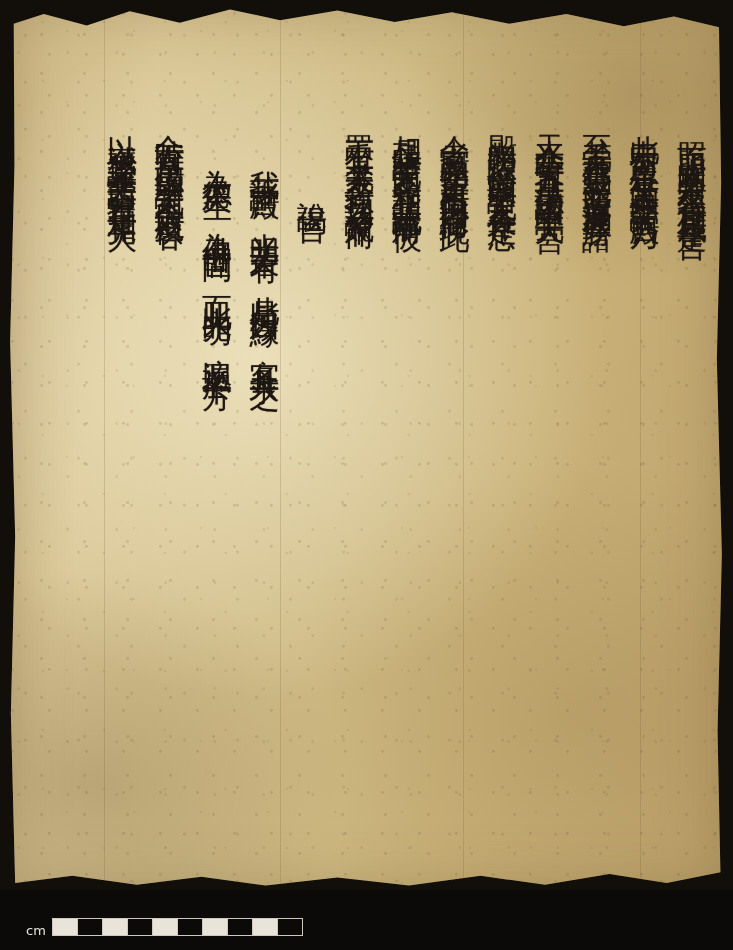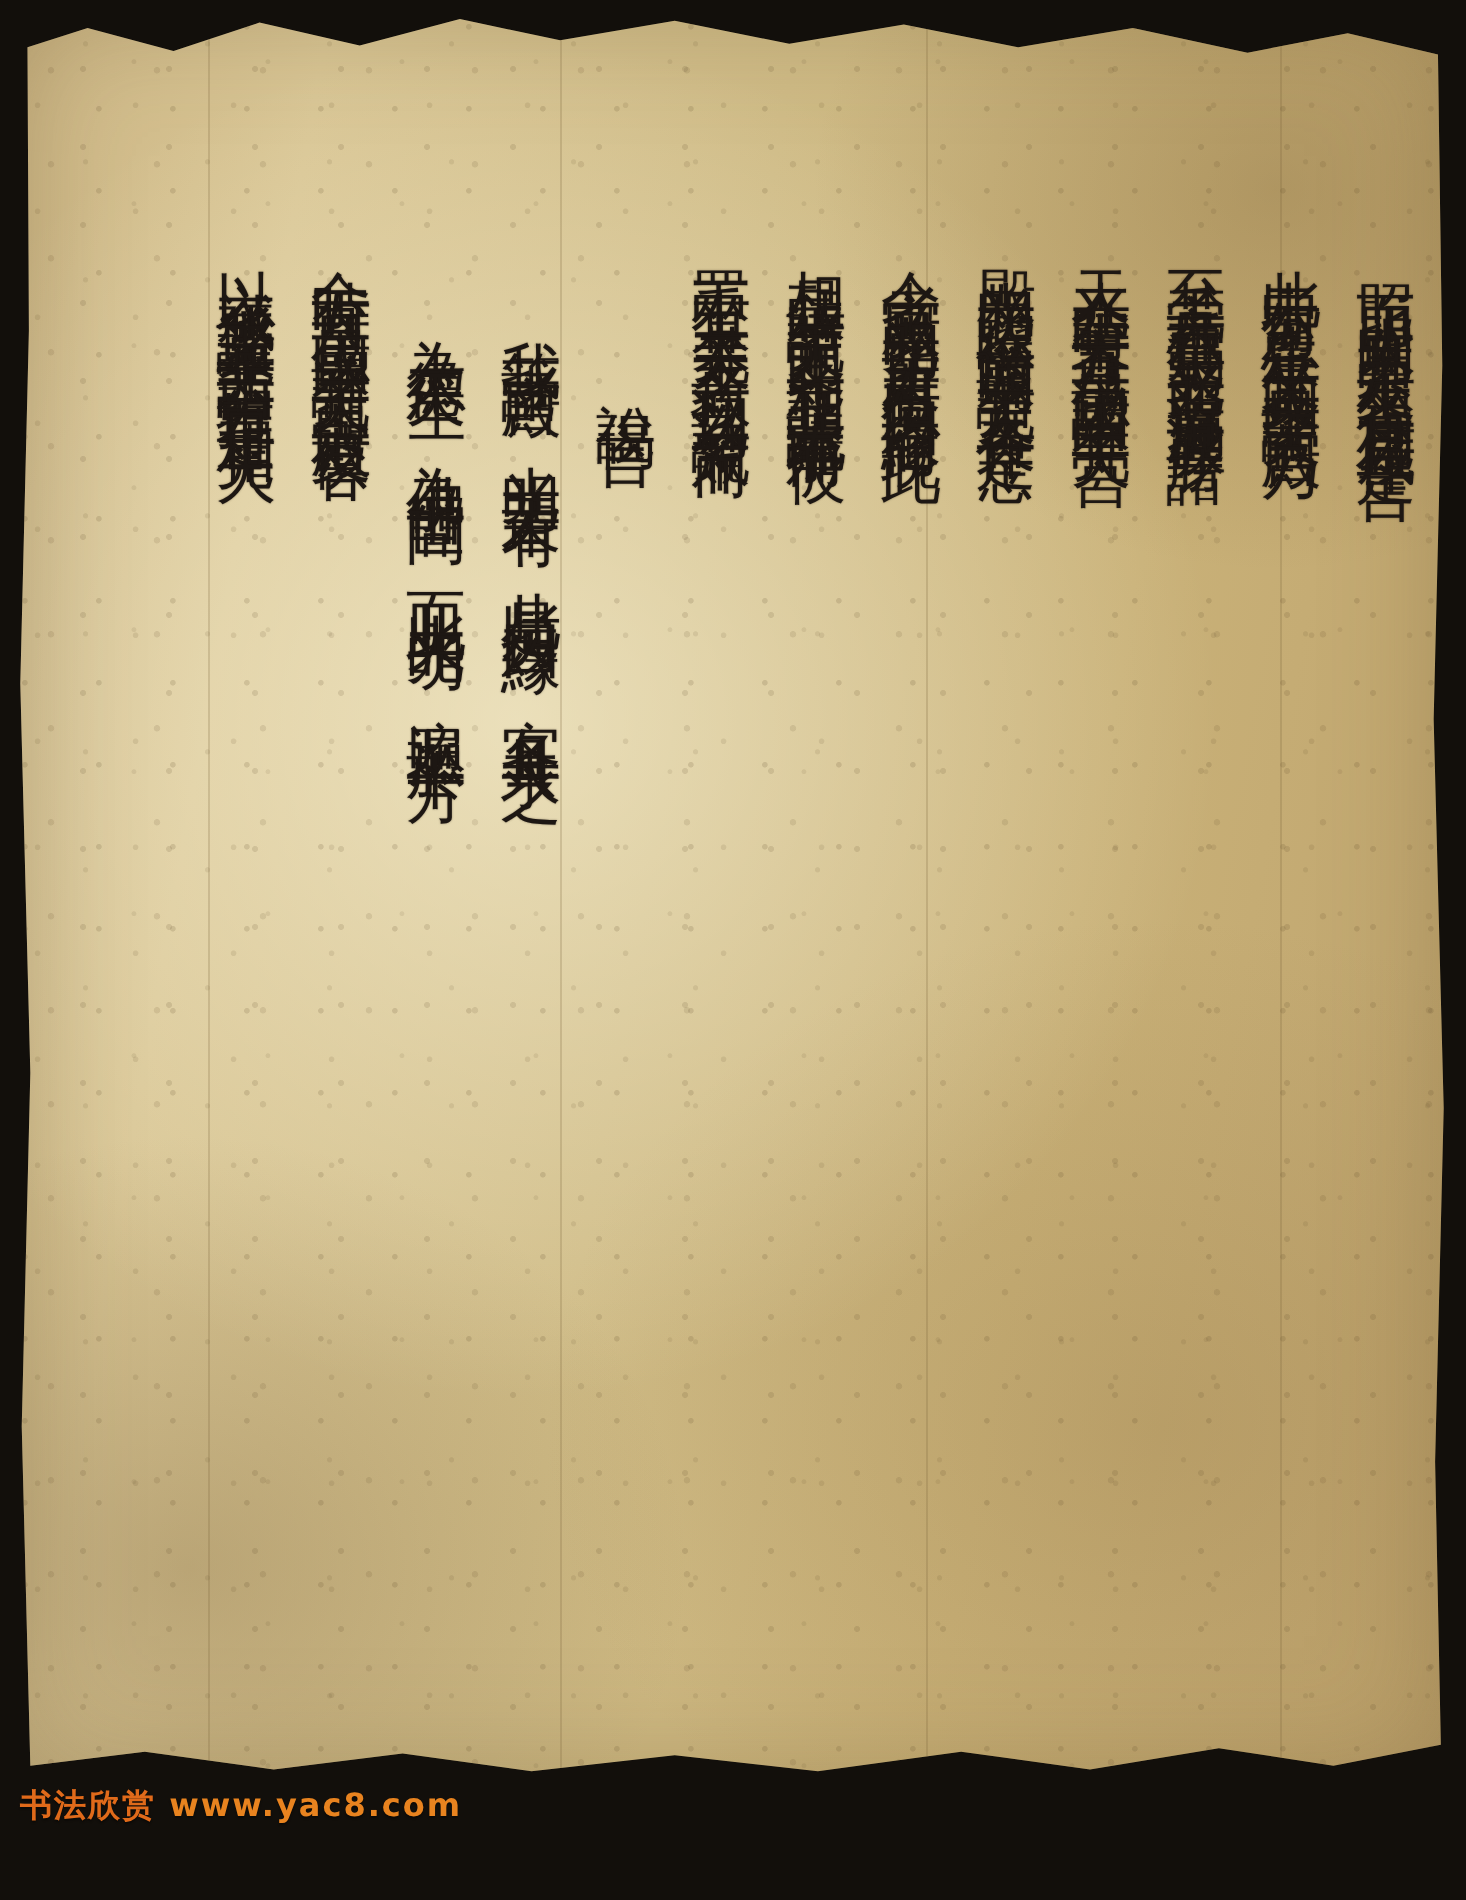--- a/index.html
+++ b/index.html
@@ -179,14 +179,29 @@
     <div class="col short">為大德天生　為佛出世間　而此大光明　遍照於十方</div>
     <div class="col">尒時五百萬億國土諸梵天王與宮殿俱各</div>
     <div class="col">以衣裓盛諸天華共詣西方推尋是相見大</div>
   </div>
 
   <div id="watermark">
     <span>书法欣赏</span>
     <span class="url">www.yac8.com</span>
   </div>
 
+  <div id="scalebar">
+    <span id="cmlabel">cm</span>
+    <div id="ruler">
+      <div class="tick on"></div>
+      <div class="tick"></div>
+      <div class="tick on"></div>
+      <div class="tick"></div>
+      <div class="tick on"></div>
+      <div class="tick"></div>
+      <div class="tick on"></div>
+      <div class="tick"></div>
+      <div class="tick on"></div>
+      <div class="tick"></div>
+    </div>
+  </div>
 
 </div>
 
 </body></html>

